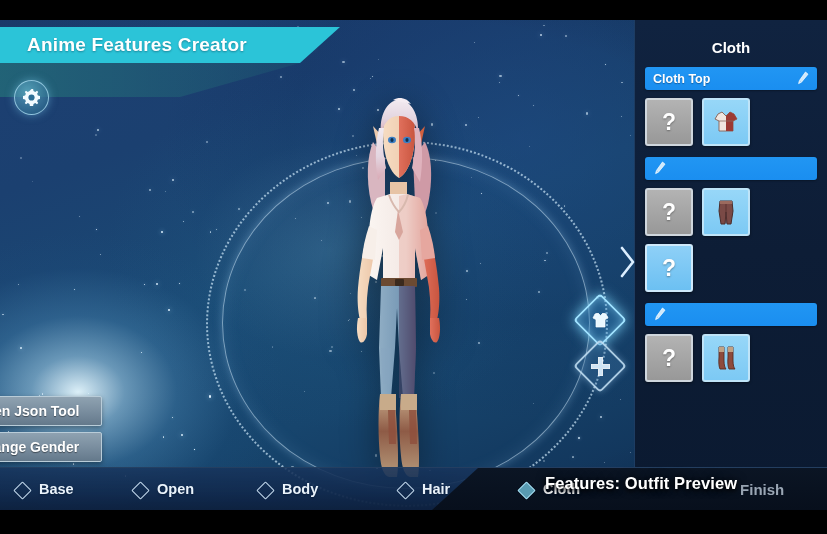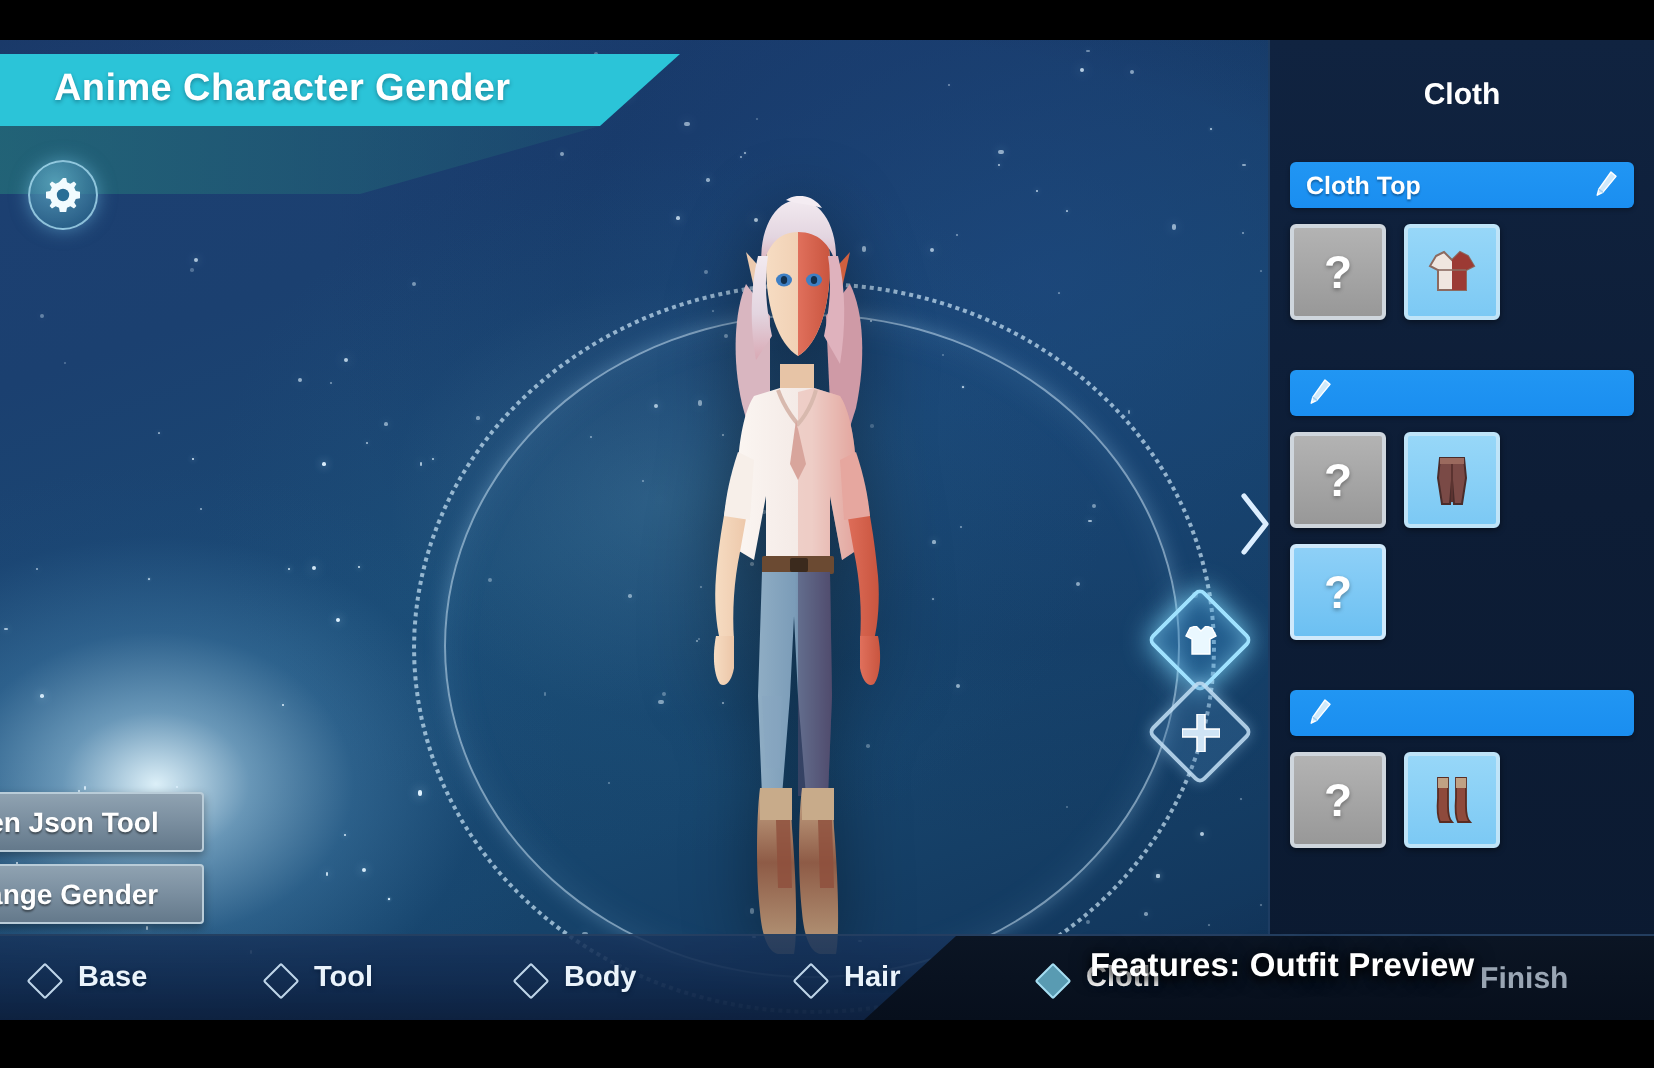--- a/index.html
+++ b/index.html
@@ -75,21 +75,21 @@
      box-shadow:0 0 7px rgba(150,200,235,.45);}
   .gizmo svg{position:relative;z-index:2;}
 
   
   #panel{position:absolute;right:0;top:20px;width:192px;height:462px;z-index:34;
      background:linear-gradient(180deg,#102340 0%,#0d1d36 50%,#0b1a31 100%);
      border-left:1px solid #1d3c62;}
   #panel-title{text-align:center;color:#fff;font-size:15px;font-weight:bold;padding-top:19px;}
   .cat{margin:0 10px;}
   .cat-head{height:23px;background:linear-gradient(180deg,#2196f3 0%,#1a8ef0 100%);
-     border-radius:3px;display:flex;align-items:center;padding:0 8px;margin-top:25px;
+     border-radius:3px;display:flex;align-items:center;padding:0 8px;margin-top:11px;
      box-shadow:0 1px 2px rgba(0,0,0,.3);cursor:pointer;}
   .cat-label{color:#fff;font-size:12.5px;font-weight:bold;flex:1;text-shadow:0 1px 1px rgba(0,30,60,.4);}
   .pencil{width:13px;height:15px;flex:0 0 auto;}
   .tiles{display:flex;gap:9px;margin-top:8px;}
   .tile{width:44px;height:44px;border-radius:3px;border:2px solid #5b7fa8;
      display:flex;align-items:center;justify-content:center;cursor:pointer;position:relative;
      box-shadow:0 1px 3px rgba(0,0,0,.45);}
   .tile.none{background:linear-gradient(180deg,#b3b3b3,#989898);border-color:#cfd6dd;}
   .tile.none.sel{background:linear-gradient(180deg,#8ed0f7,#6cc0f2);border-color:#cfe9fb;}
   .tile.item{background:linear-gradient(180deg,#97d7f8,#7cc9f4);border-color:#bfe4f8;}
@@ -354,21 +354,21 @@
     <div class="gizmo" id="gizmo-move">
       <div class="dia"></div>
       <svg width="19" height="19" viewBox="0 0 19 19">
         <path d="M7.5 0 L11.5 0 L11.5 7.5 L19 7.5 L19 11.5 L11.5 11.5 L11.5 19 L7.5 19 L7.5 11.5 L0 11.5 L0 7.5 L7.5 7.5 Z" fill="#cfe4f5" stroke="#ffffff" stroke-width=".8"></path>
       </svg>
     </div>
   </div>
 
   <div id="banner-shadow"></div>
   <div id="banner"></div>
-  <div id="title" class="nowrap">Anime Character Gender</div>
+  <div id="title" class="nowrap">Anime Features Creator</div>
 
   <div id="gear-btn">
     <svg width="17" height="17" viewBox="0 0 17 17">
       <path d="M8.5 0 L10.1 0 L10.5 2.1 L12.2 2.9 L14 1.8 L15.2 3 L14.1 4.8 L14.9 6.5 L17 6.9 L17 8.5
                L17 10.1 L14.9 10.5 L14.1 12.2 L15.2 14 L14 15.2 L12.2 14.1 L10.5 14.9 L10.1 17 L8.5 17
                L6.9 17 L6.5 14.9 L4.8 14.1 L3 15.2 L1.8 14 L2.9 12.2 L2.1 10.5 L0 10.1 L0 8.5 L0 6.9
                L2.1 6.5 L2.9 4.8 L1.8 3 L3 1.8 L4.8 2.9 L6.5 2.1 Z" fill="#f2fbff"></path>
       <circle cx="8.5" cy="8.5" r="3.1" fill="#2a6e96"></circle>
     </svg>
   </div>
@@ -455,21 +455,21 @@
   </div>
 
   <div id="bottom-nav">
     <div id="nav-left" style="display:flex;align-items:center;"></div>
   <div class="nav-item" style="position: absolute; left: 16px; top: 13px;">
         <span class="nav-dia"></span>
         <span class="nav-label">Base</span>
       </div>
       <div class="nav-item" style="position: absolute; left: 134px; top: 13px;">
         <span class="nav-dia"></span>
-        <span class="nav-label">Tool</span>
+        <span class="nav-label">Open</span>
       </div>
       <div class="nav-item" style="position: absolute; left: 259px; top: 13px;">
         <span class="nav-dia"></span>
         <span class="nav-label">Body</span>
       </div>
       <div class="nav-item" style="position: absolute; left: 399px; top: 13px;">
         <span class="nav-dia"></span>
         <span class="nav-label">Hair</span>
       </div>
     </div>

